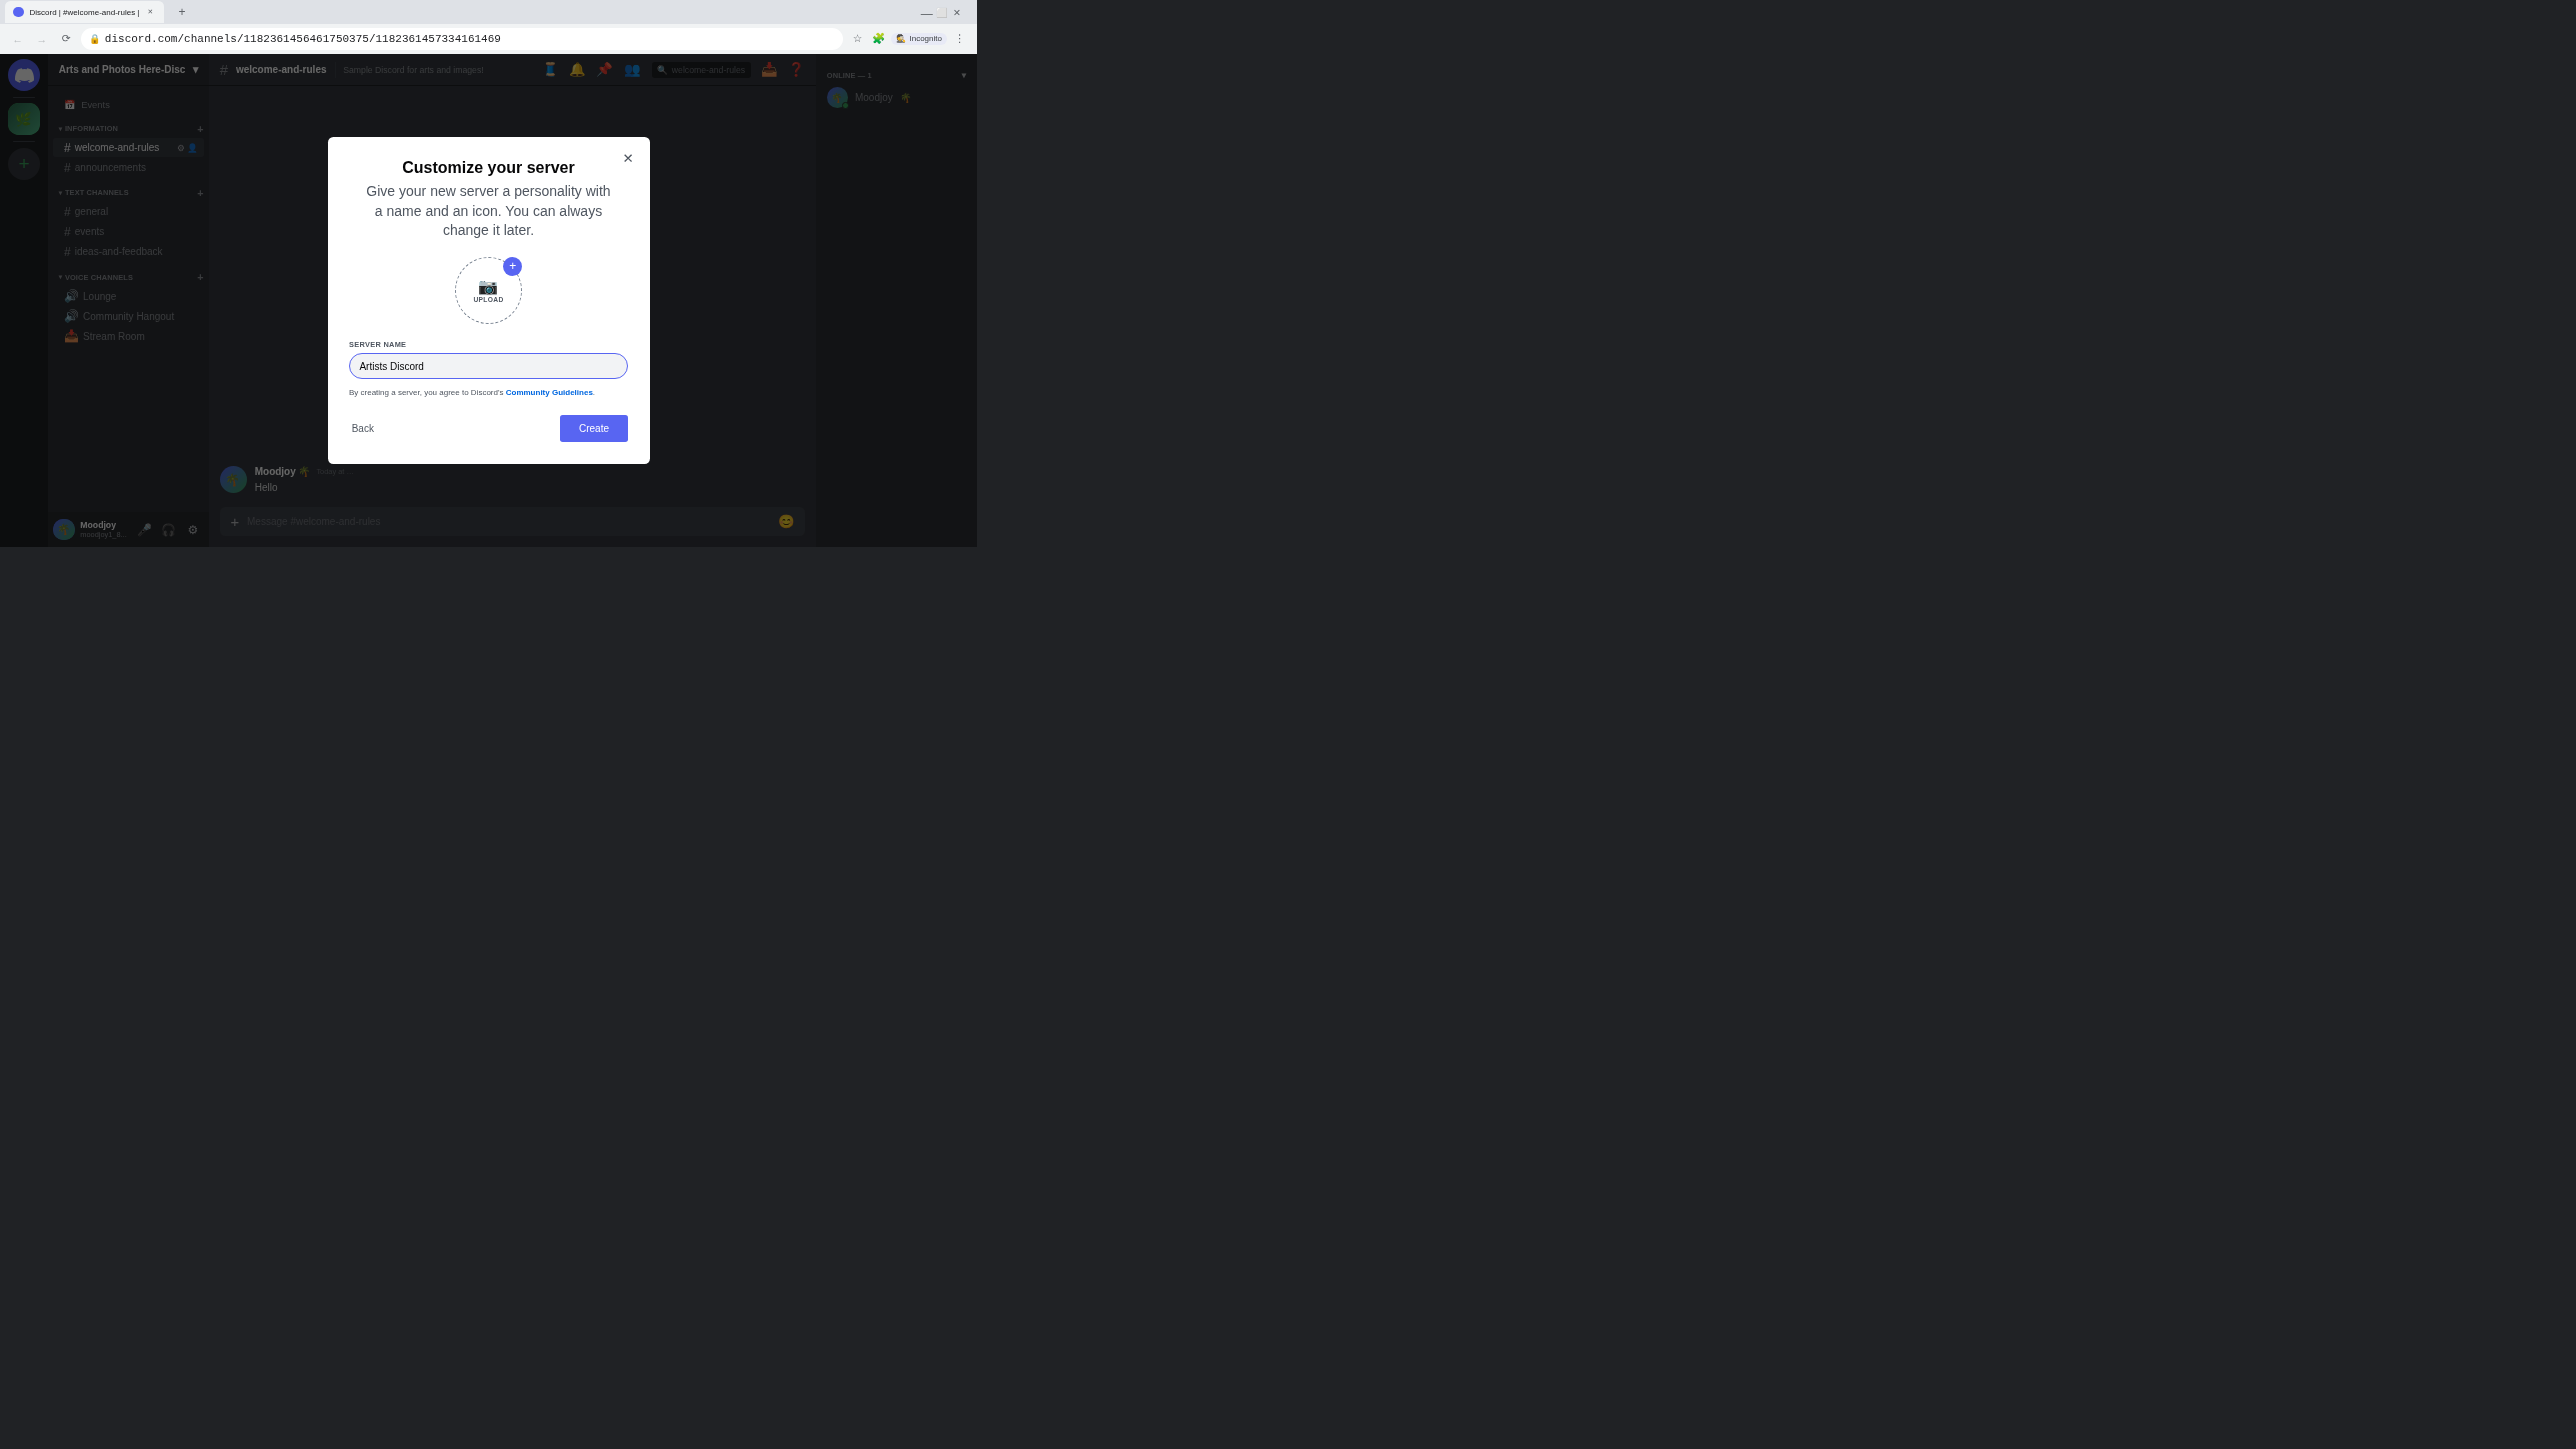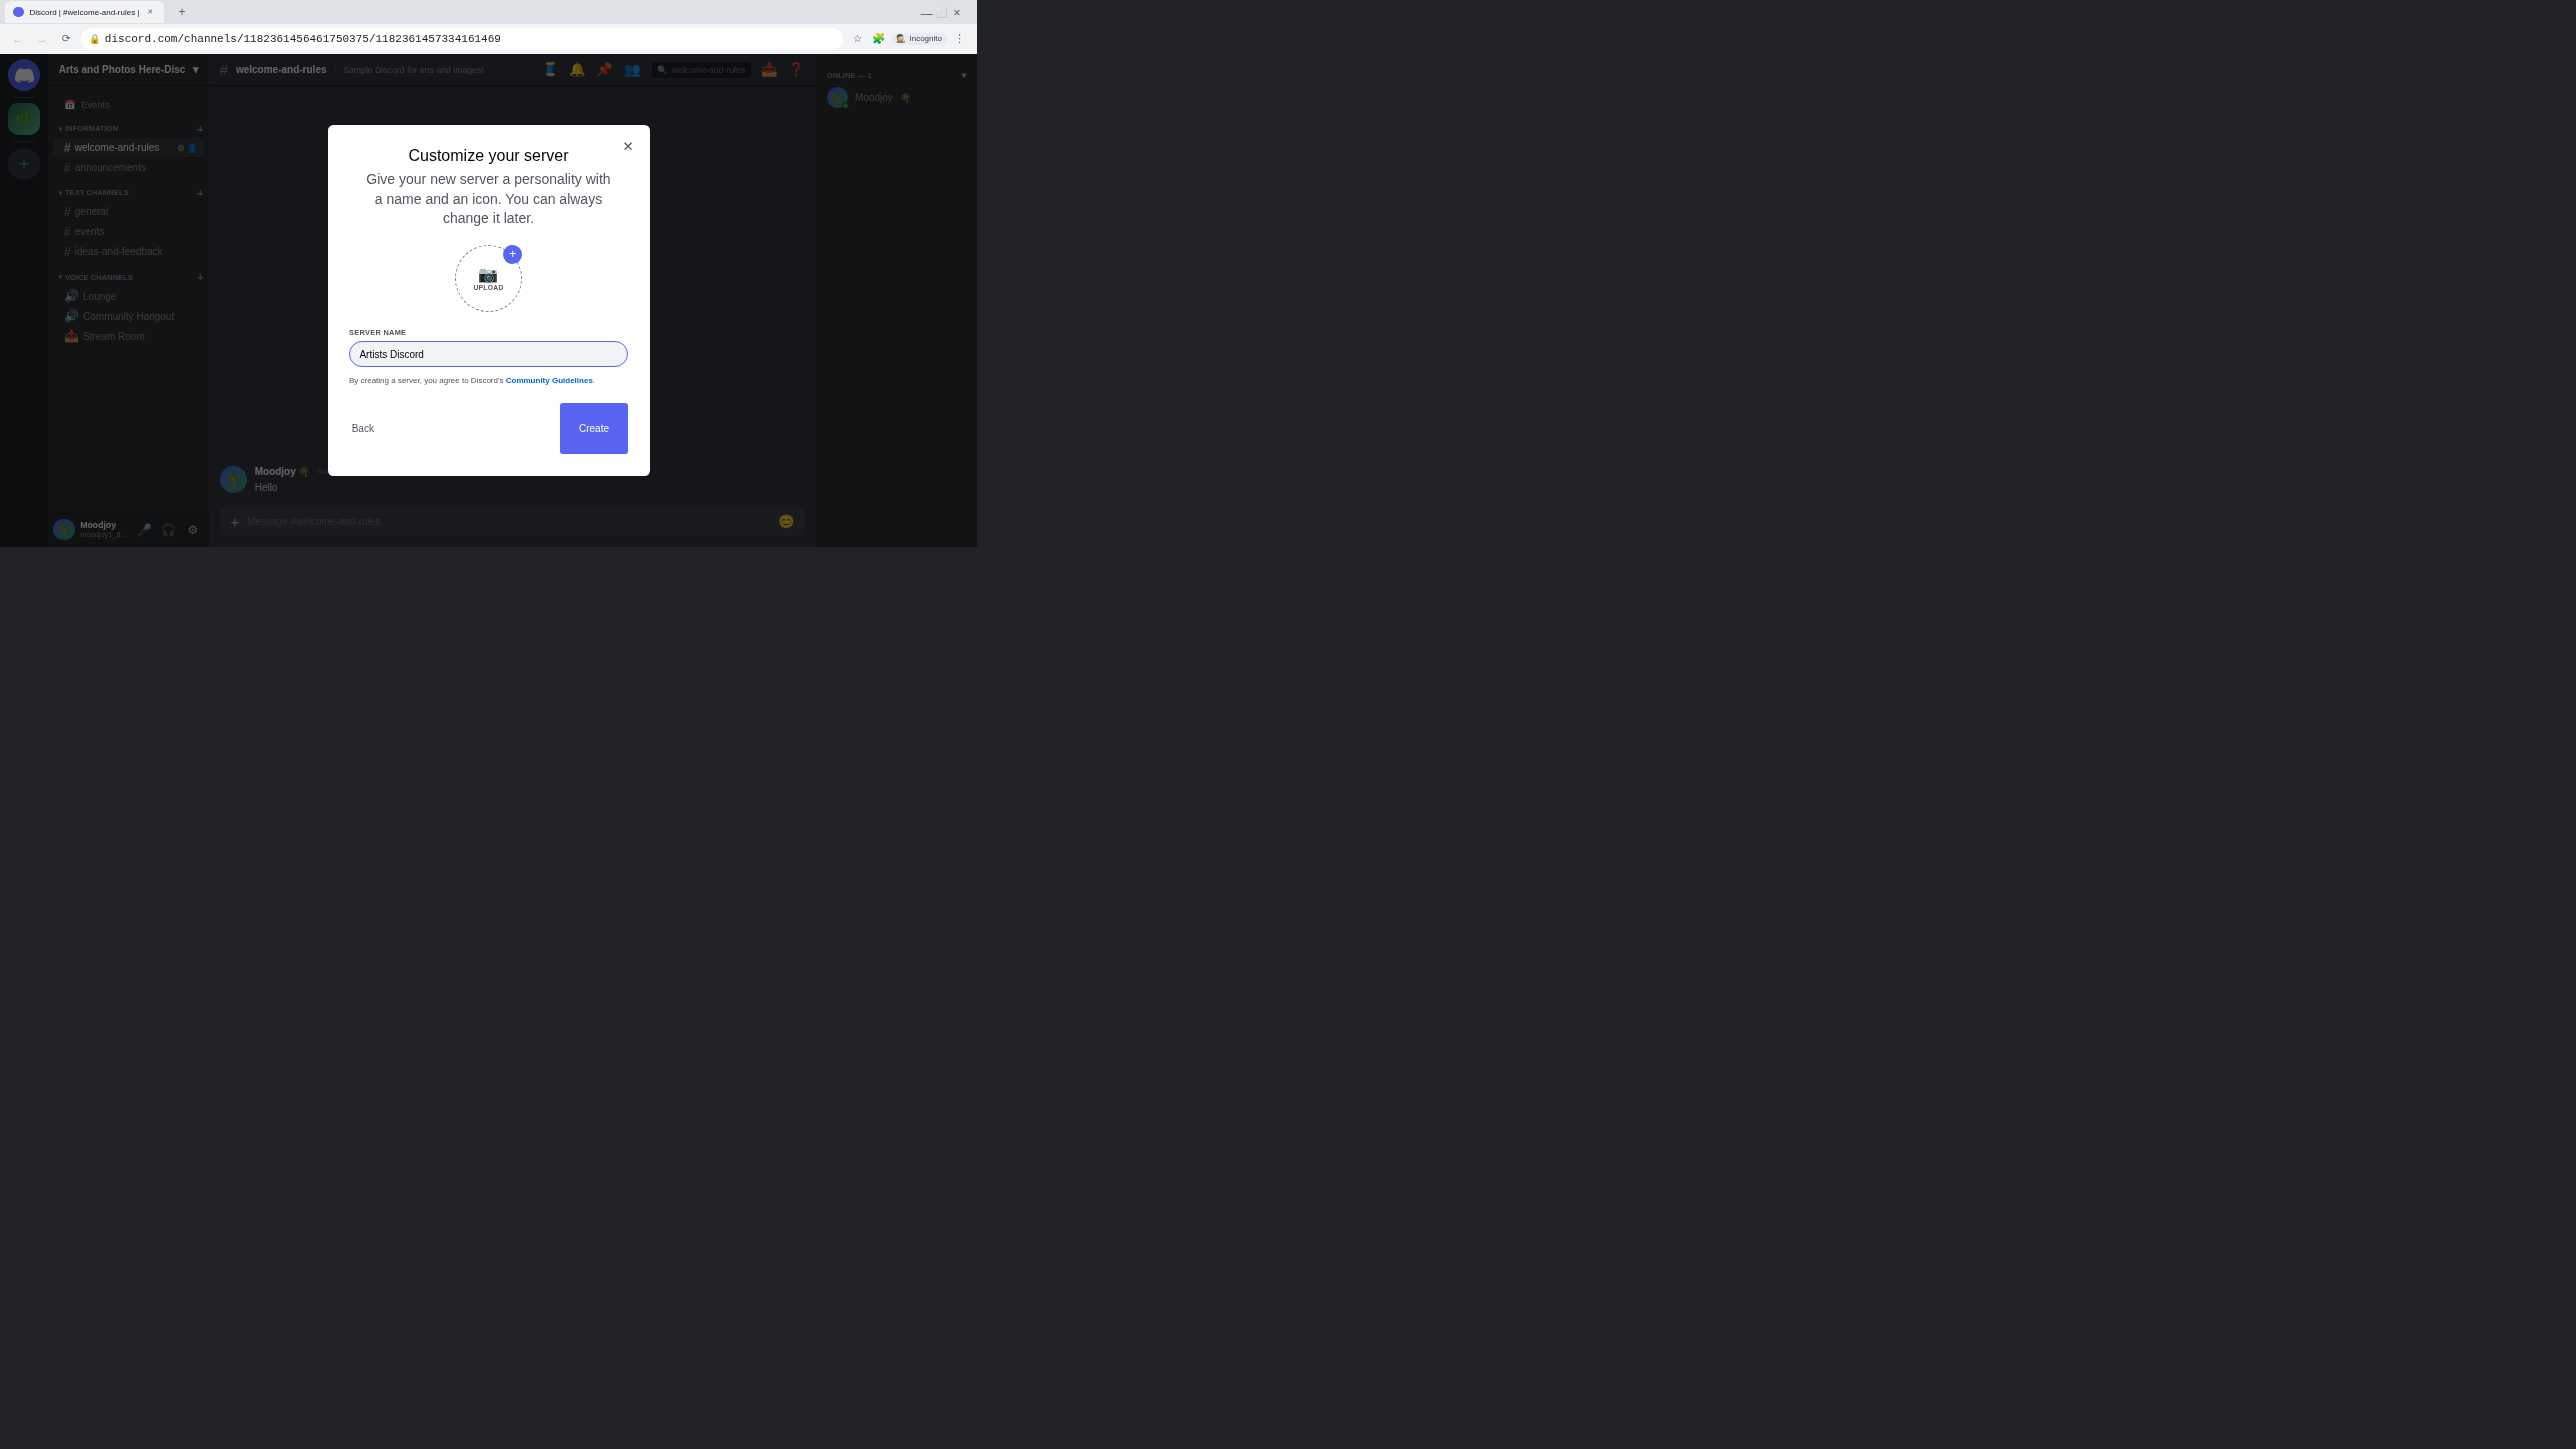--- a/index.html
+++ b/index.html
@@ -467,21 +467,21 @@
       border-radius: 50%;
       display: flex;
       align-items: center;
       justify-content: center;
       color: #4f5660;
       font-size: 13.4px;
       cursor: pointer;
     }
     .modal-title {
       font-size: 16px;
-      font-weight: 400;
+      font-weight: 700;
       color: #060607;
       text-align: center;
       margin-bottom: 5.4px;
     }
     .modal-subtitle {
       font-size: 14px;
       color: #4f5660;
       text-align: center;
       line-height: 1.4;
       margin-bottom: 16px;
@@ -572,21 +572,21 @@
       font-size: 10px;
       color: #4f5660;
       cursor: pointer;
       padding: 8px 2.7px;
     }
     .btn-create {
       background: #5865f2;
       color: #fff;
       border: none;
       border-radius: 2.7px;
-      padding: 20px 19px;
+      padding: 8px 19px;
       font-size: 10px;
       font-weight: 500;
       cursor: pointer;
     }
 
     
     .events-section {
       padding: 5.4px 10.7px;
       display: flex;
       align-items: center;

